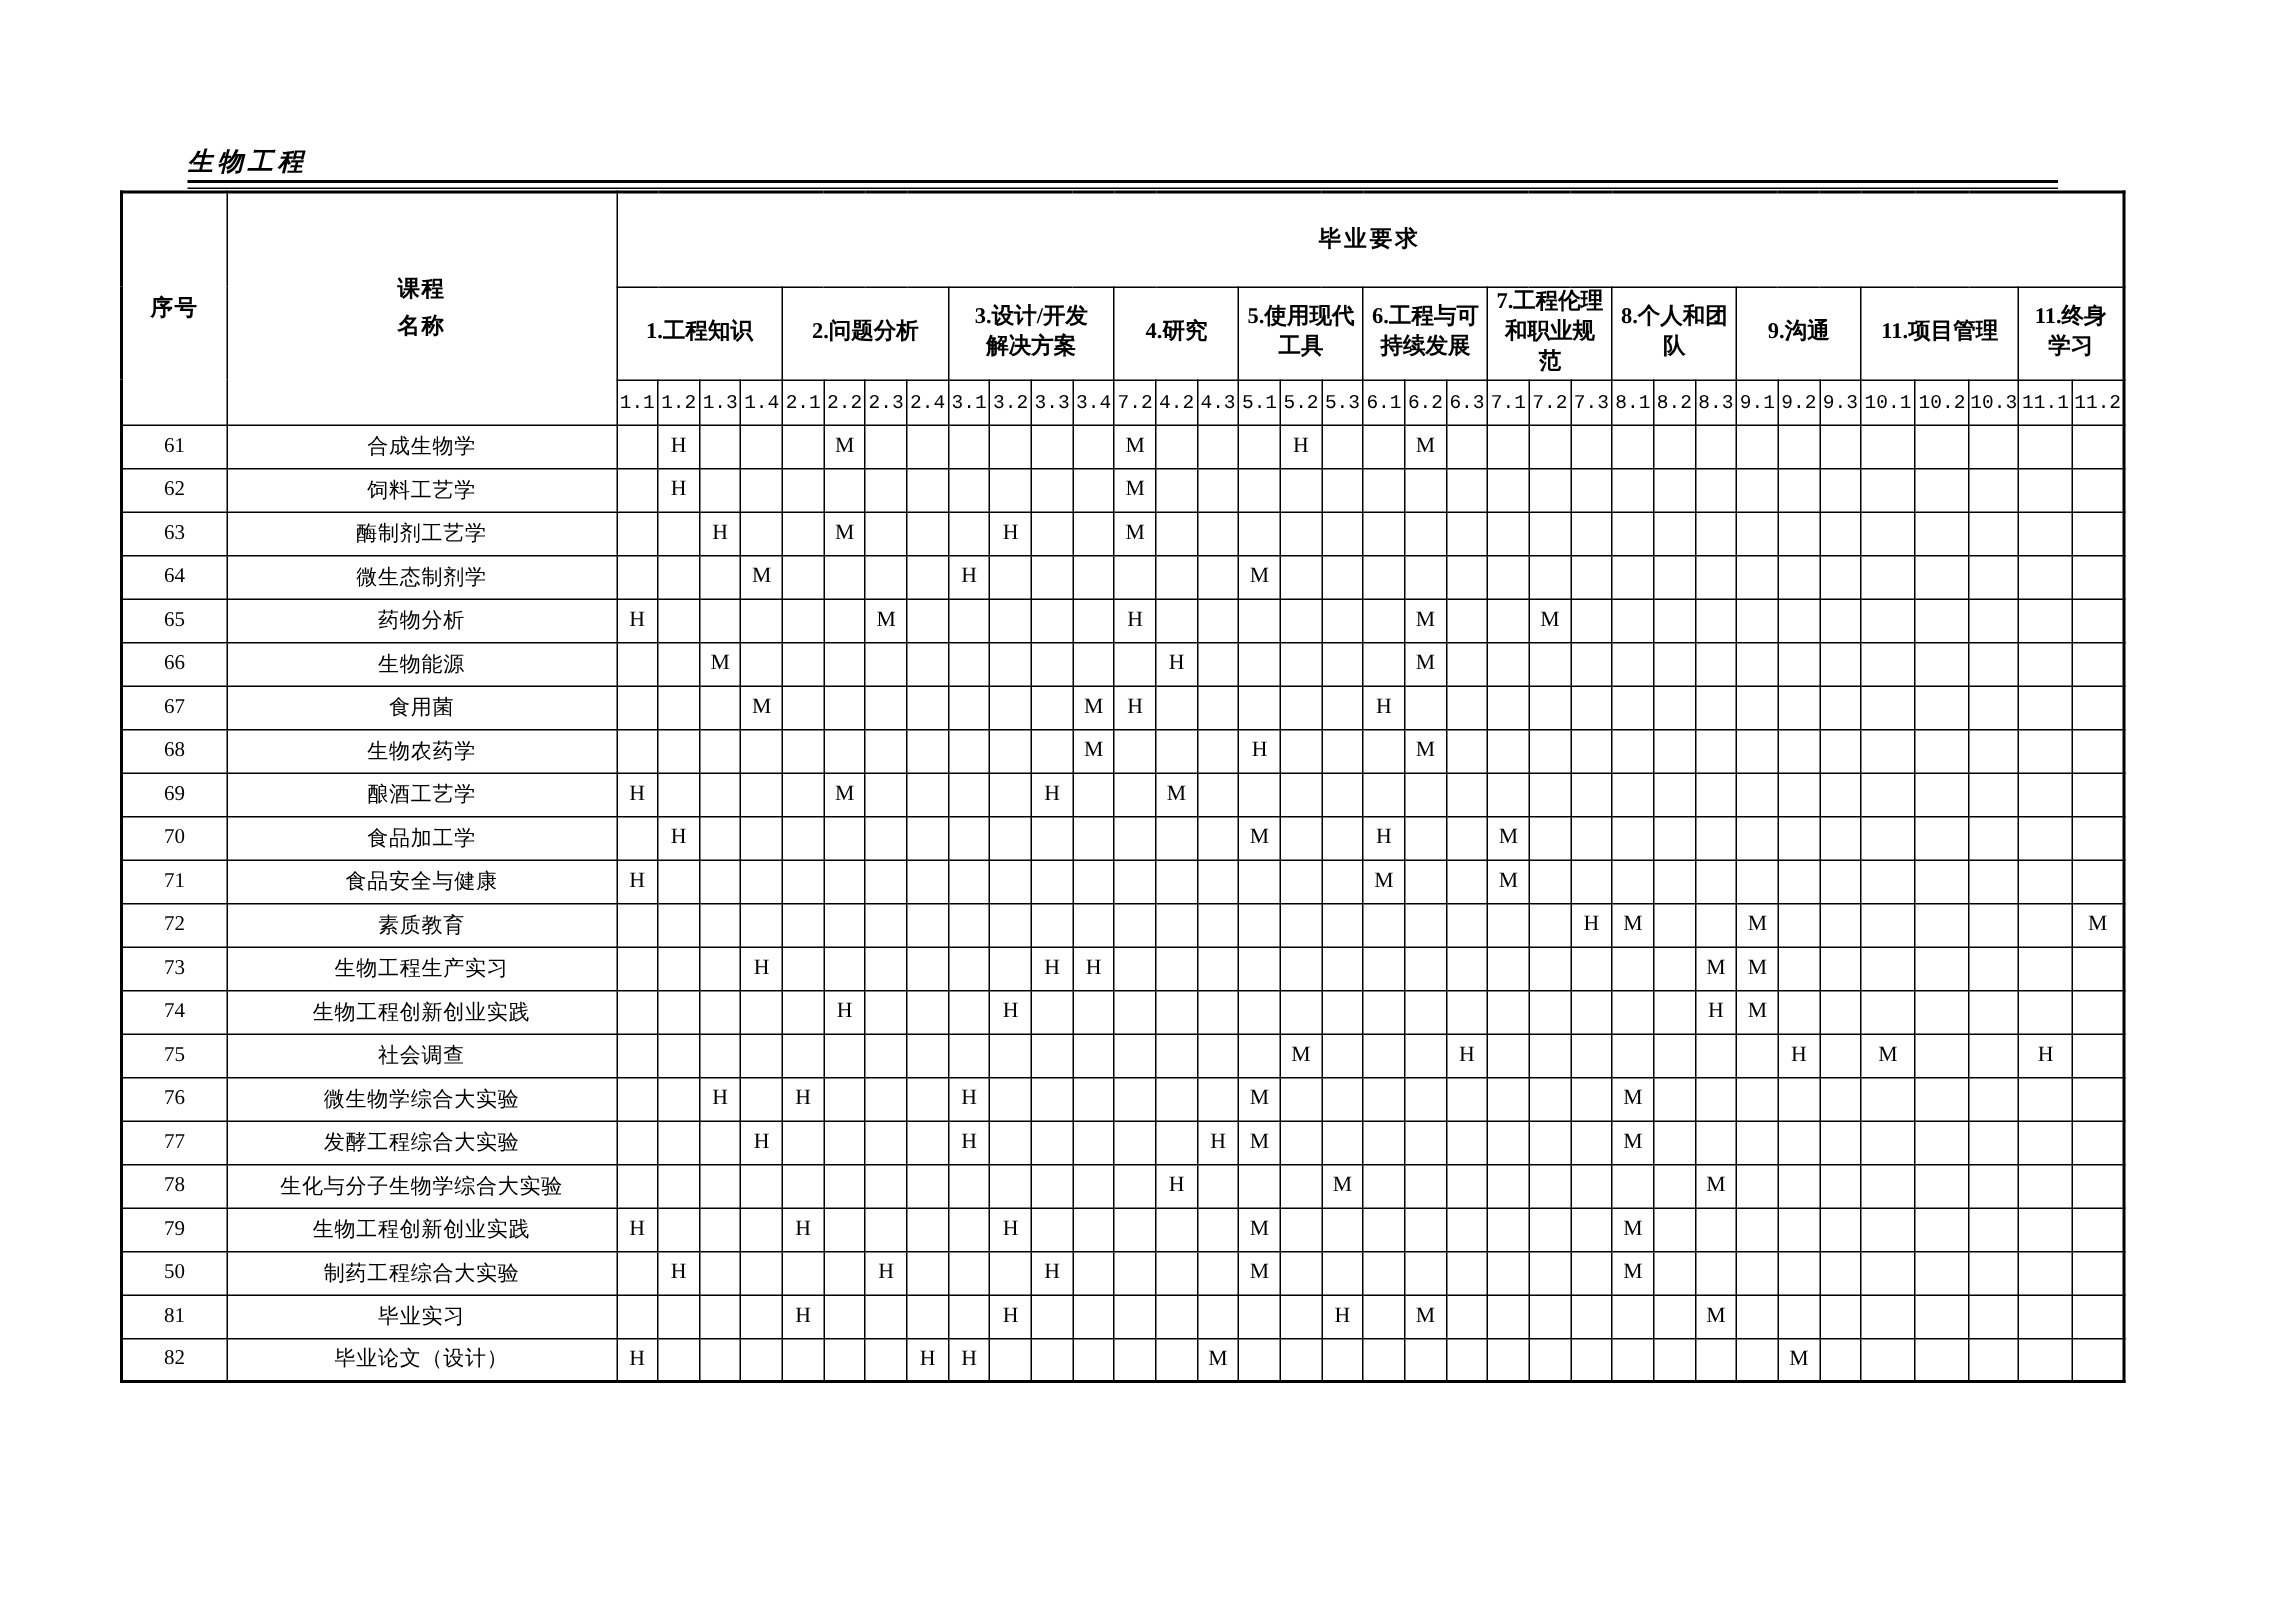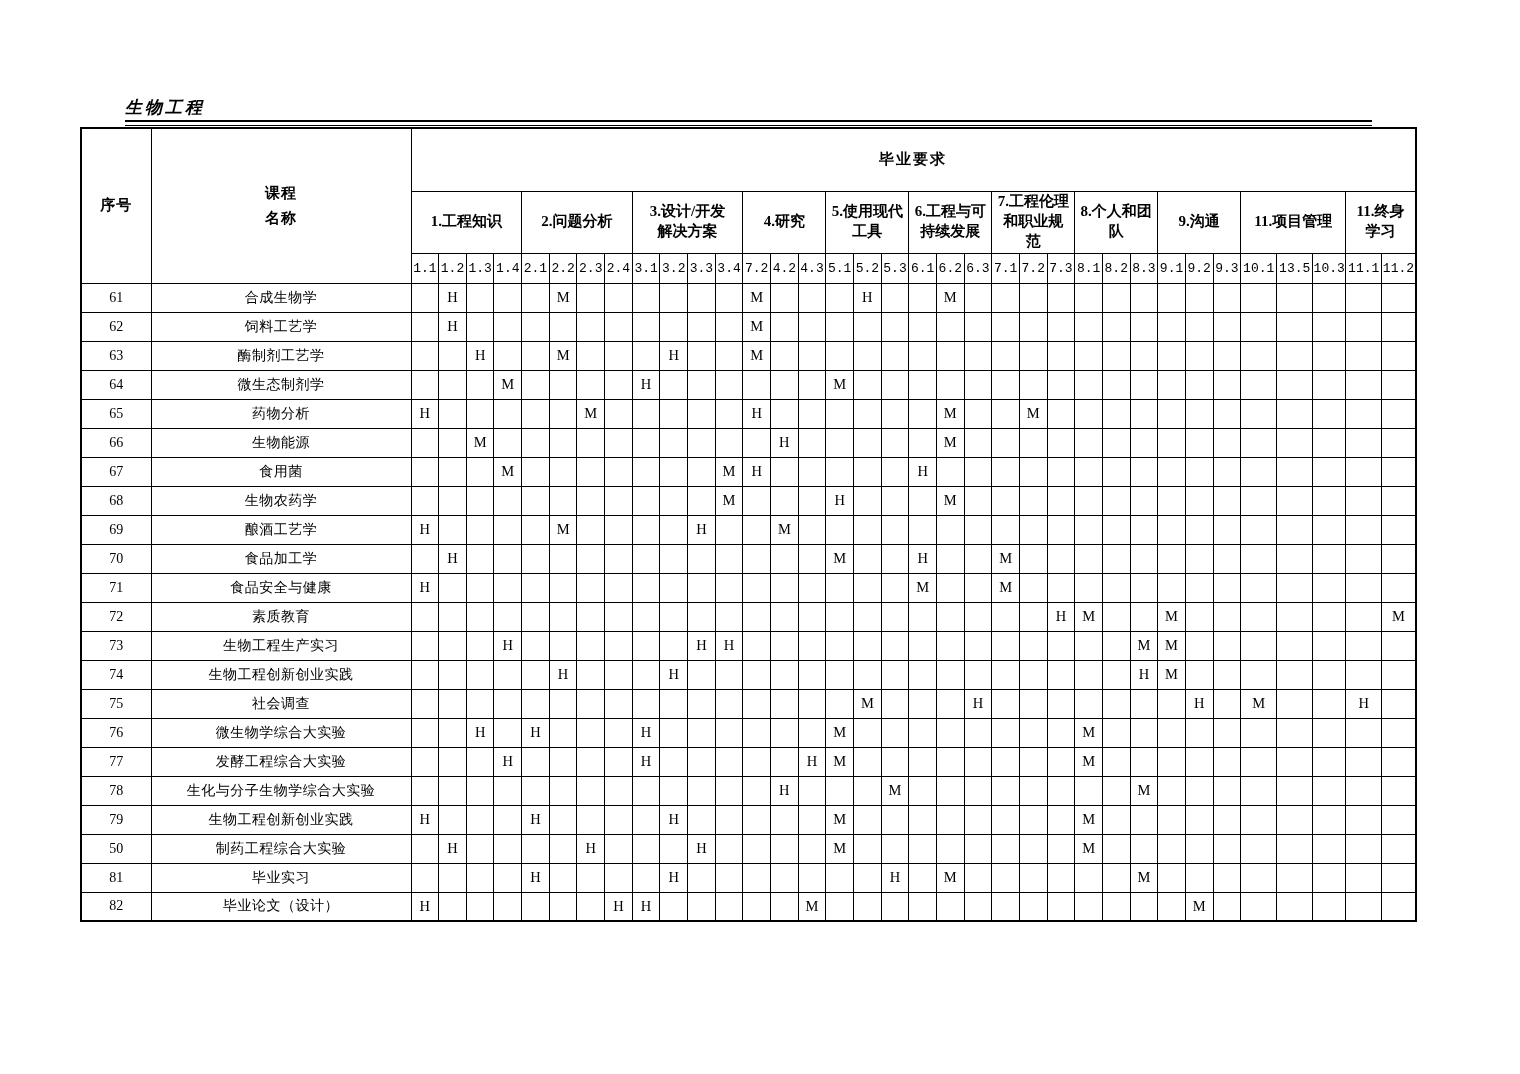--- a/index.html
+++ b/index.html
@@ -122,21 +122,21 @@
           <th class="sub">7.1</th>
           <th class="sub">7.2</th>
           <th class="sub">7.3</th>
           <th class="sub">8.1</th>
           <th class="sub">8.2</th>
           <th class="sub">8.3</th>
           <th class="sub">9.1</th>
           <th class="sub">9.2</th>
           <th class="sub">9.3</th>
           <th class="sub">10.1</th>
-          <th class="sub">13.5</th>
+          <th class="sub">10.2</th>
           <th class="sub">10.3</th>
           <th class="sub">11.1</th>
           <th class="sub">11.2</th>
         </tr>
       </thead>
     <tbody>
         <tr>
           <td class="no">61</td>
           <td class="cname">合成生物学</td>
           <td class="mark"></td>

